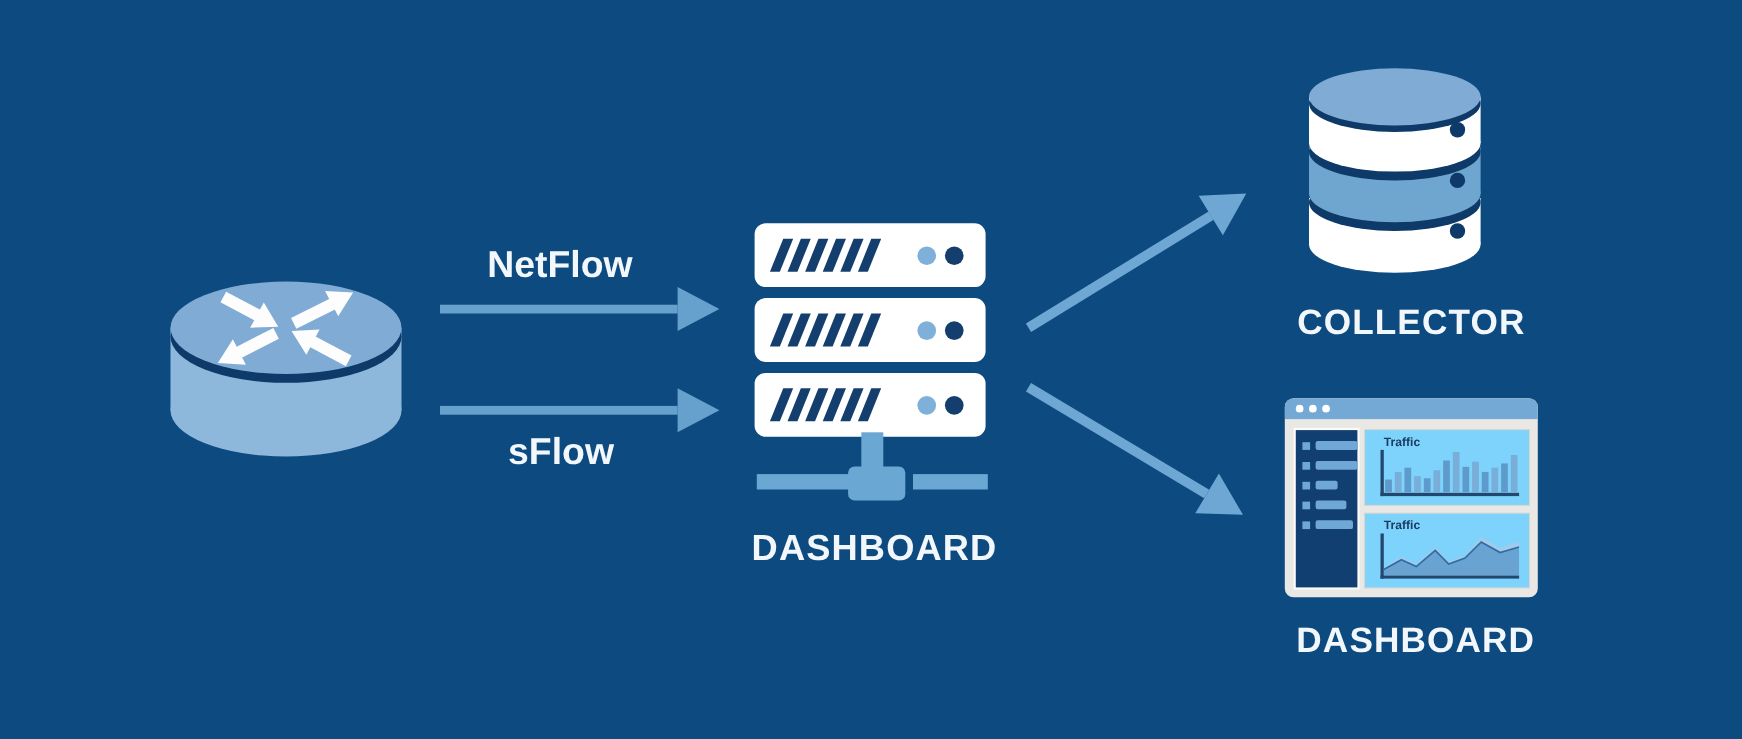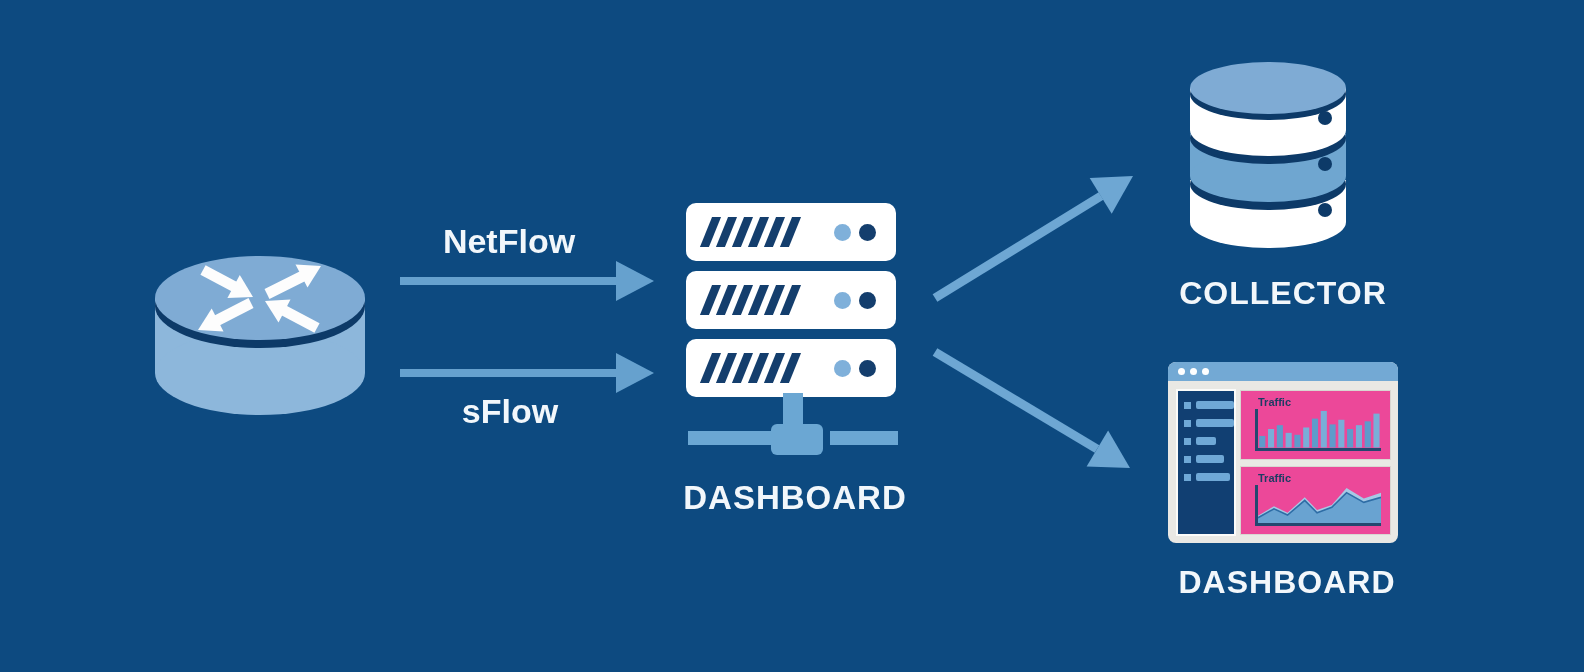--- a/index.html
+++ b/index.html
@@ -38,21 +38,21 @@
   .winbody{display:flex; gap:7px; padding:10px 8px 9px 10px; height:calc(100% - 38px);}
   .sidebar{
     width:56px; background:#113f72; box-shadow:0 0 0 2px #fbfbf9;
     display:flex; flex-direction:column; gap:10px; padding-top:10px;
   }
   .side-row{display:flex; gap:5px; align-items:center; margin-left:6px;}
   .sq{width:7px; height:7px; background:#6fa8d6; flex:none;}
   .sbar{height:8px; background:#6fa8d6; border-radius:2px;}
   .cards{flex:1; display:flex; flex-direction:column; gap:8px;}
   .card{
-    background:#ec4899; box-shadow:0 0 0 1px #d8d6d1;
+    background:#7dd3fc; box-shadow:0 0 0 1px #d8d6d1;
     flex:1; display:flex; flex-direction:column; padding:3px 5px 5px 5px; min-height:0;
   }
   .card-title{font-size:11px; font-weight:bold; color:#1c3c63; margin:2px 0 1px 12px;}
   .plot{flex:1; margin:0 4px 3px 9px; border-left:3px solid #24476f; border-bottom:3px solid #24476f; min-height:0;}
   .plot svg{width:100%; height:100%; display:block;}
 </style>
 </head>
 <body>
 
 <div id="canvas">

